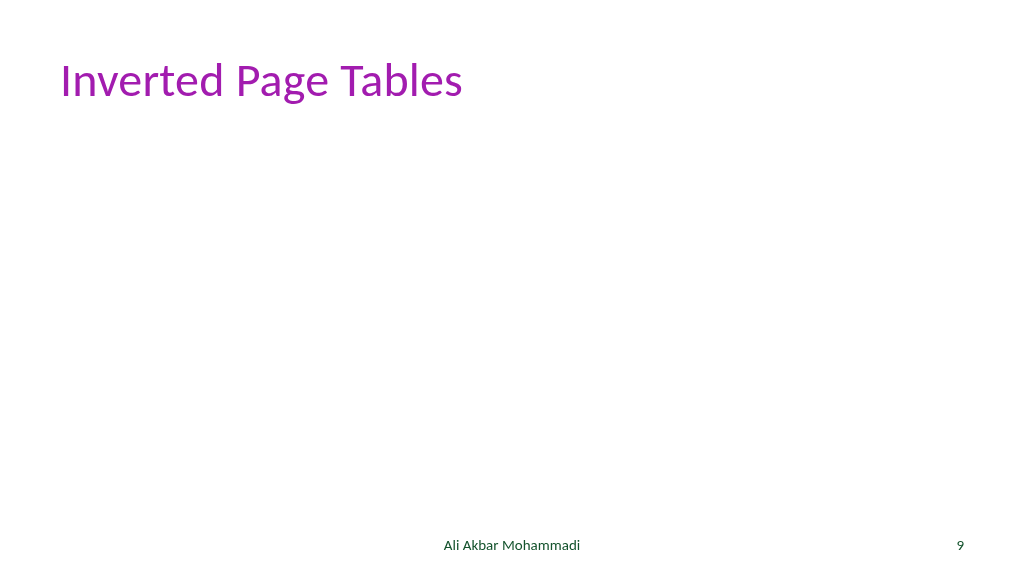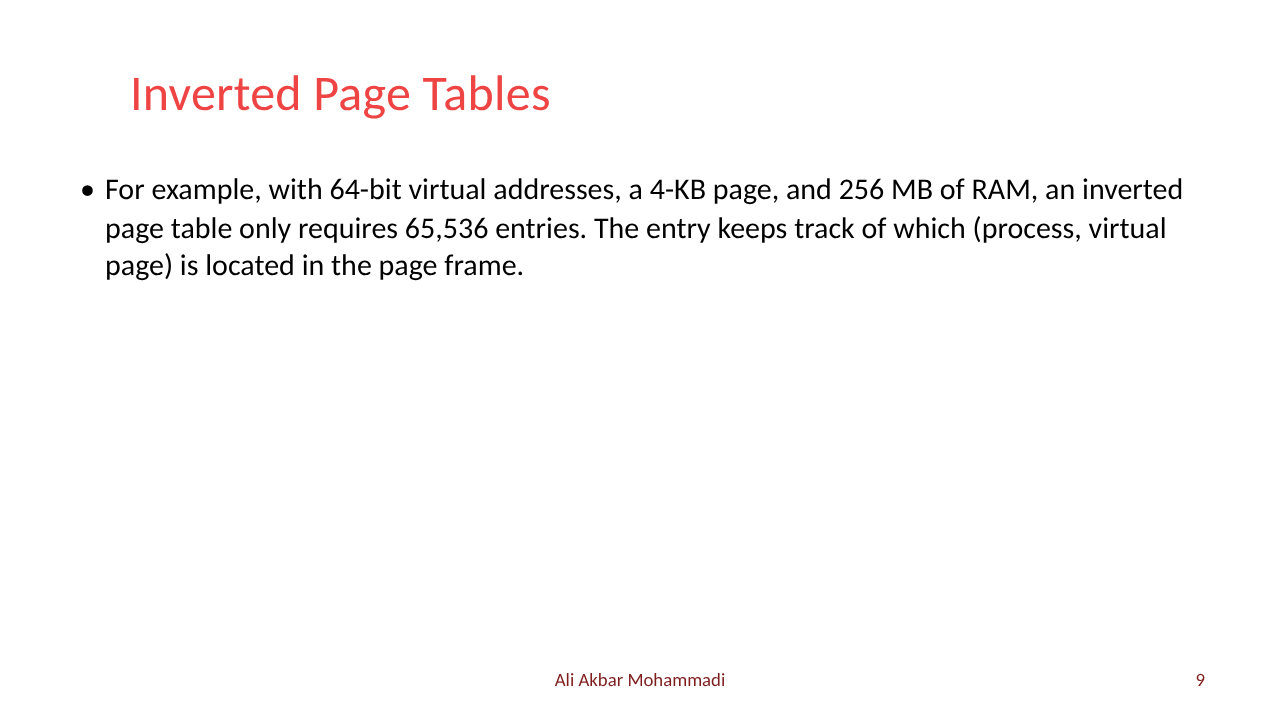--- a/index.html
+++ b/index.html
@@ -16,26 +16,25 @@
       position: relative;
       overflow: hidden;
     }
     .slide {
       width: 100%;
       height: 100%;
       padding: 50px 60px 40px 60px;
       position: relative;
     }
     .title {
-      font-size: 40px;
+      font-size: 48px;
       font-weight: 400;
-      color: #ef4444;
+      color: #a21caf;
       margin-bottom: 38px;
       letter-spacing: 0.2px;
-      margin-left: 44px;
     }
     .bullets {
       list-style: none;
       padding-left: 0;
     }
     .bullets li {
       font-size: 24px;
       line-height: 1.28;
       color: #000000;
       margin-bottom: 10px;
@@ -52,36 +51,35 @@
     .footer {
       position: absolute;
       bottom: 22px;
       left: 0;
       width: 100%;
       padding: 0 60px;
       display: flex;
       justify-content: flex-end;
       align-items: center;
       font-size: 15px;
-      color: #7f1d1d;
+      color: #14532d;
     }
     .footer-author {
       position: absolute;
       left: 50%;
       transform: translateX(-50%);
     }
     .footer-page {
       margin-left: auto;
     }
   </style>
 </head>
 <body>
 
 <div class="slide">
   <h1 class="title">Inverted Page Tables</h1>
   <ul class="bullets">
-    <li>For example, with 64-bit virtual addresses, a 4-KB page, and 256 MB of RAM, an inverted page table only requires 65,536 entries. The entry keeps track of which (process, virtual page) is located in the page frame.</li>
   </ul>
   <div class="footer">
     <span class="footer-author">Ali Akbar Mohammadi</span>
     <span class="footer-page">9</span>
   </div>
 </div>
 
 </body></html>

